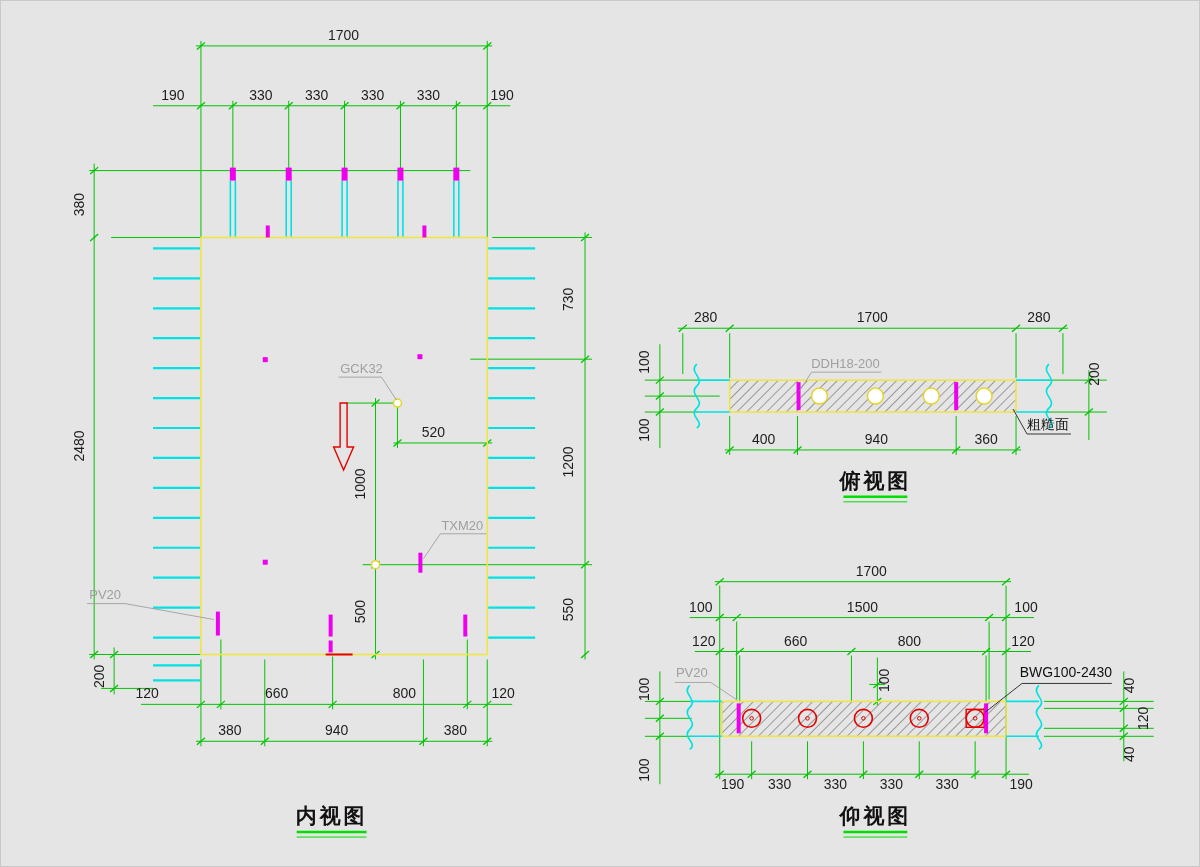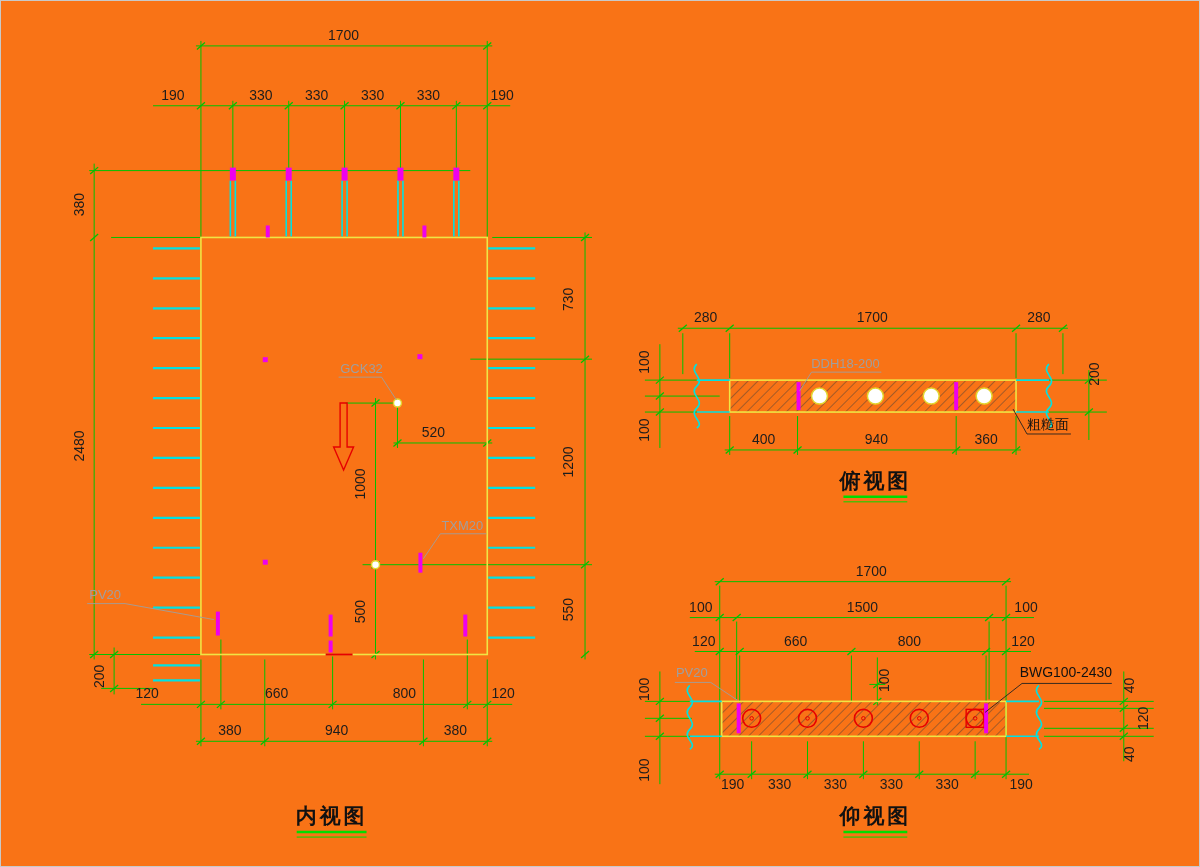--- a/index.html
+++ b/index.html
@@ -1,16 +1,16 @@
 <!DOCTYPE html>
 <html><head>
 <meta charset="utf-8">
 <style>
   html,body{margin:0;padding:0;background:#ffffff;}
-  .stage{position:relative;width:1200px;height:867px;background:#f97316;border:1px solid #c9c9c9;box-sizing:border-box;font-family:"Liberation Sans",sans-serif;}
+  .stage{position:relative;width:1200px;height:867px;background:#e5e5e5;border:1px solid #c9c9c9;box-sizing:border-box;font-family:"Liberation Sans",sans-serif;}
   .stage svg{display:block;width:100%;height:100%;}
   text{font-family:"Liberation Sans","DejaVu Sans",sans-serif;}
   .dim{font-size:14px;fill:#1d1d1d;text-anchor:middle;}
   .lbl{font-size:13px;fill:#9f9f9f;text-anchor:middle;}
   .blk{font-size:14px;fill:#111;text-anchor:middle;}
   .title{font-size:21px;fill:#111;font-weight:bold;text-anchor:middle;letter-spacing:3px;}
   .green line,.green path{stroke:#00c300;stroke-width:1;fill:none;}
   .cyan line,.cyan path{stroke:#00e2e2;stroke-width:1.6;fill:none;}
   .yellow{stroke:#efe545;stroke-width:1.6;fill:none;}
   .magenta rect{fill:#ee00ee;stroke:none;}

